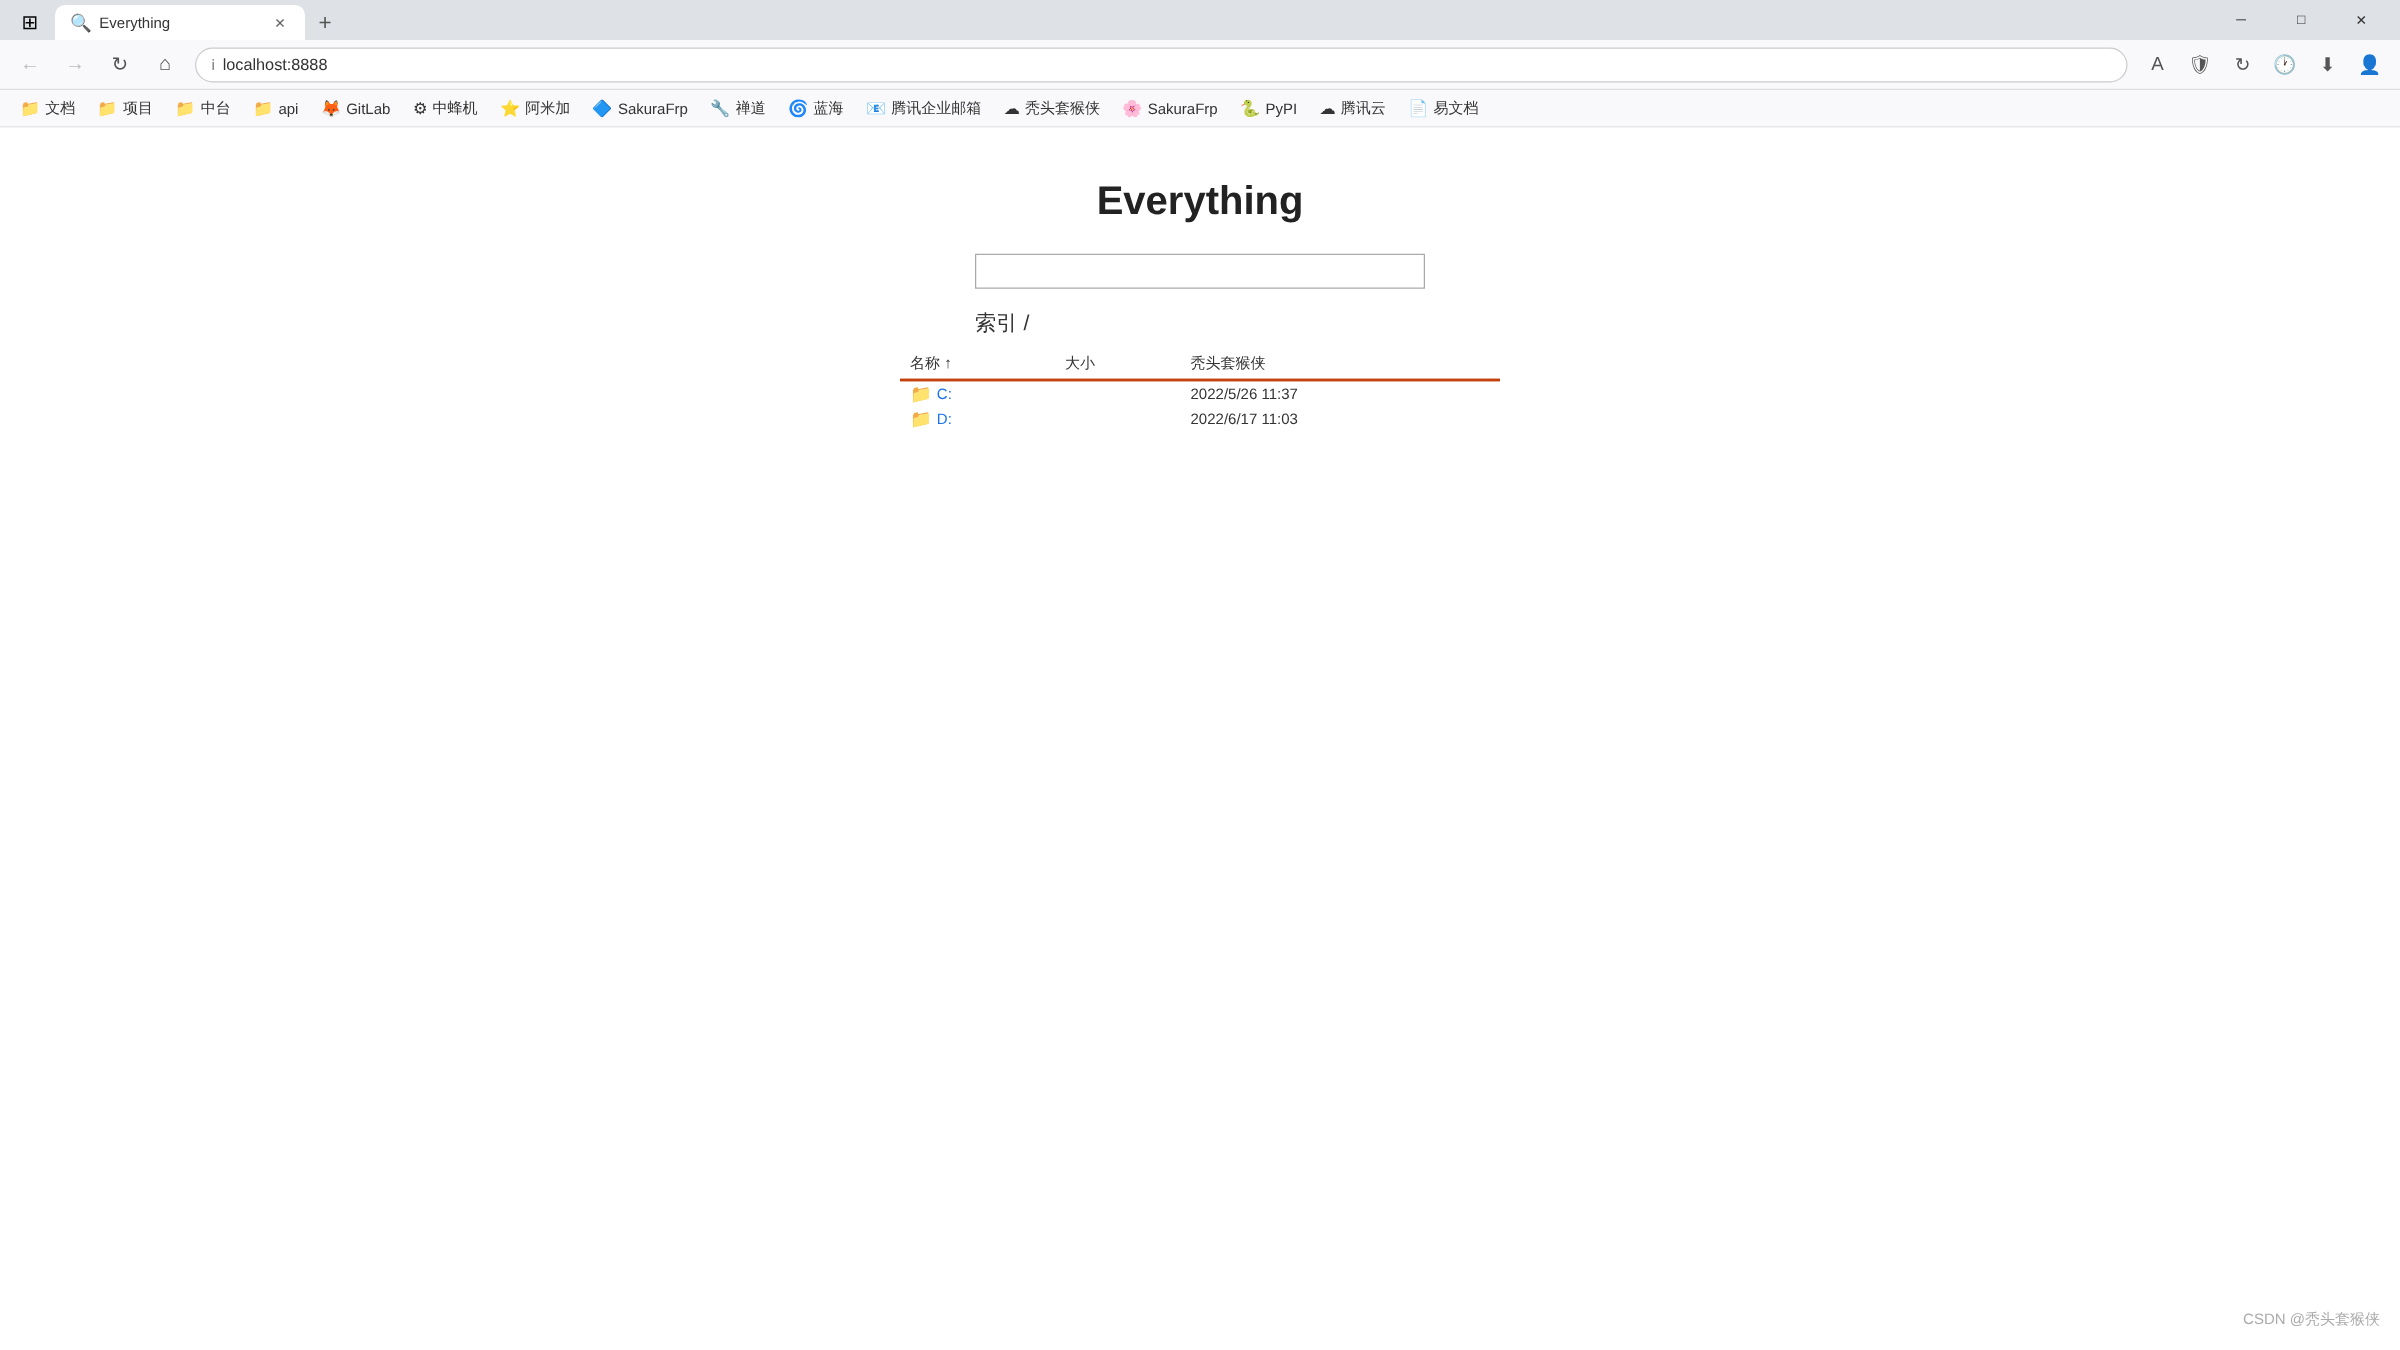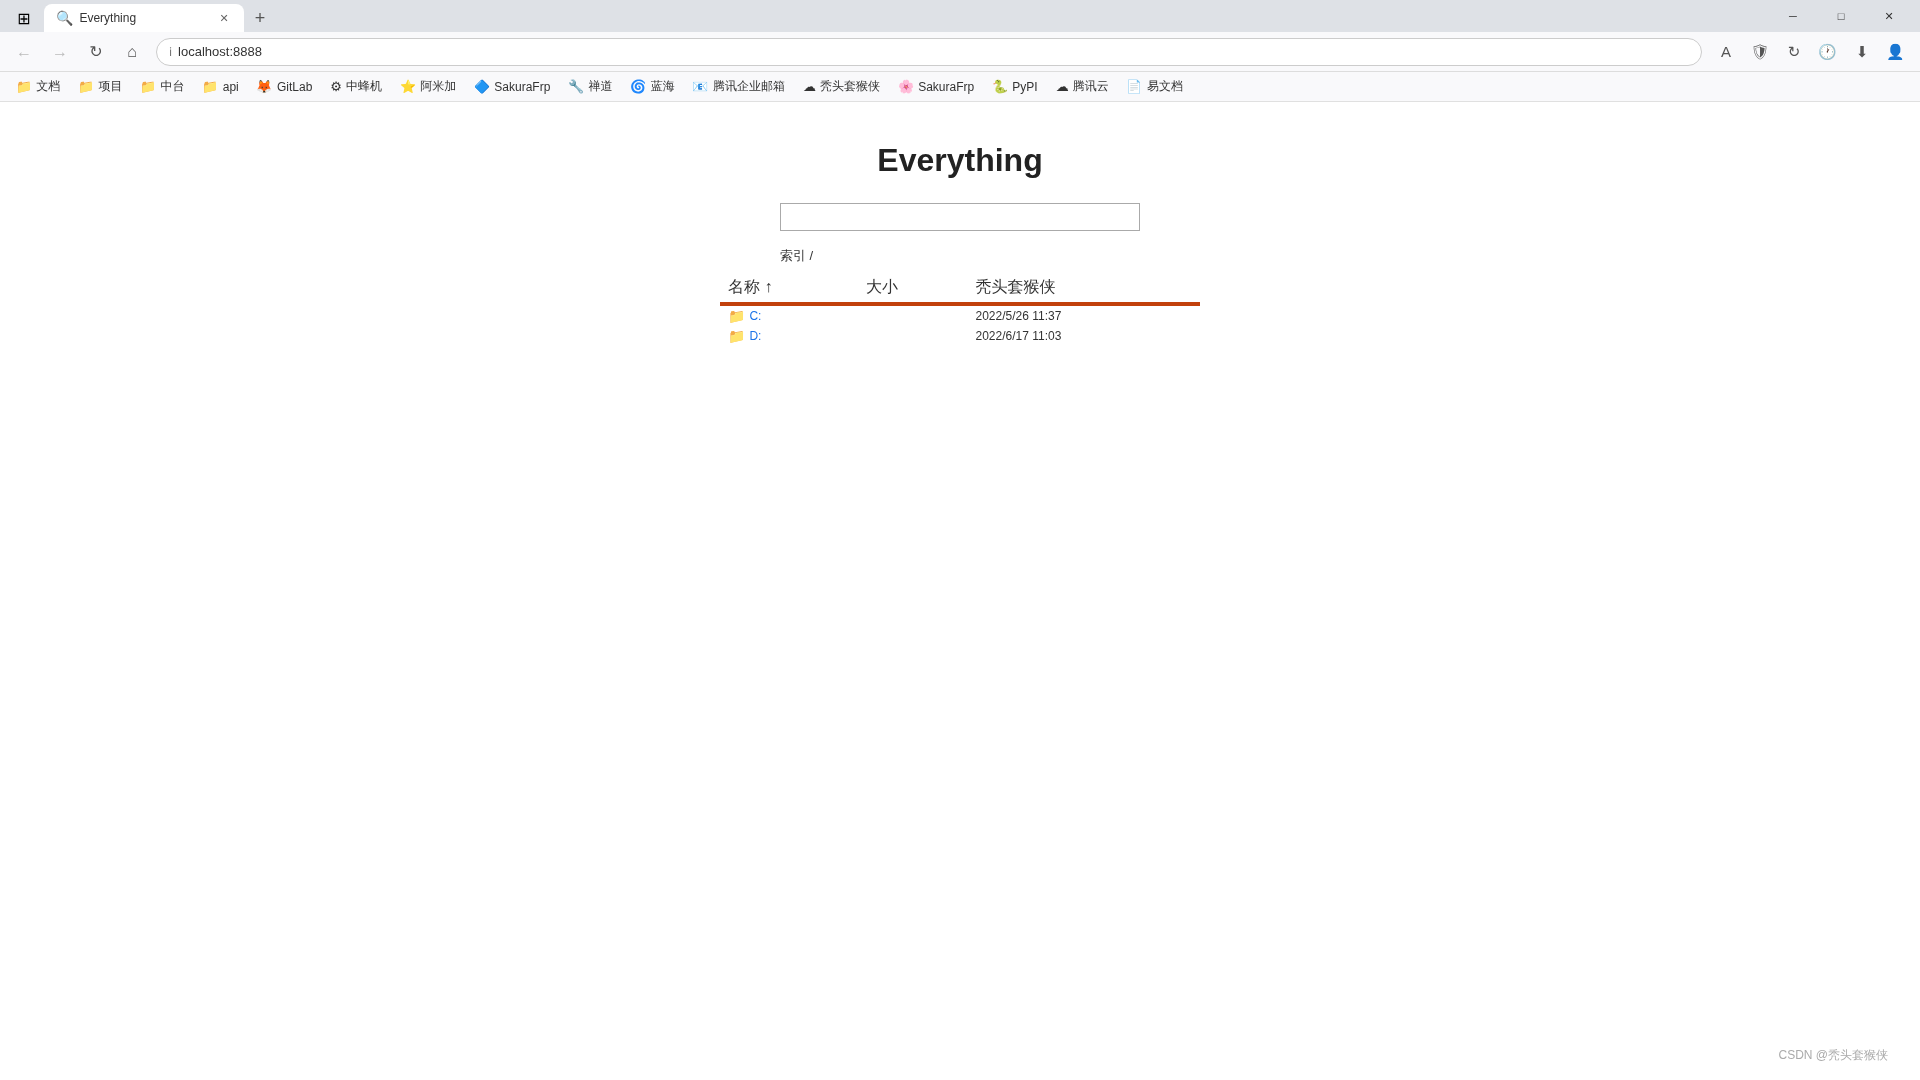--- a/index.html
+++ b/index.html
@@ -29,31 +29,31 @@
 
     
     .bookmarks-bar { height: 30px; background: #f9f9fb; display: flex; align-items: center; padding: 0 8px; gap: 2px; border-bottom: 1px solid #e0e0e0; overflow: hidden; }
     .bookmark-item { display: flex; align-items: center; gap: 4px; padding: 2px 8px; border-radius: 4px; cursor: pointer; font-size: 12px; color: #333; white-space: nowrap; }
     .bookmark-icon { font-size: 13px; }
 
     
     .page-content { flex: 1; background: #fff; display: flex; flex-direction: column; align-items: center; padding: 40px 20px 20px; }
     .page-title { font-size: 32px; font-weight: bold; color: #222; margin-bottom: 24px; }
     .search-box { width: 360px; height: 28px; border: 1px solid #aaa; outline: none; padding: 0 6px; font-size: 13px; }
-    .index-label { width: 360px; margin-top: 16px; font-size: 13px; color: #333; }
+    .index-label { width: 360px; margin-top: 16px; font-size: 17px; color: #333; }
 
     
     .file-table { width: 480px; margin-top: 8px; border-collapse: collapse; }
-    .file-table th { text-align: left; font-size: 16px; color: #333; font-weight: normal; padding: 4px 8px; border-bottom: 4px solid #c2410c; cursor: pointer; }
+    .file-table th { text-align: left; font-size: 12px; color: #333; font-weight: normal; padding: 4px 8px; border-bottom: 2px solid #c2410c; cursor: pointer; }
     .file-table td { font-size: 12px; color: #333; padding: 2px 8px; }
     .file-link { color: #1a73e8; text-decoration: none; display: flex; align-items: center; gap: 4px; }
     .folder-icon { font-size: 14px; }
 
     
-    .watermark { position: fixed; bottom: 16px; right: 32px; font-size: 12px; color: #aaa; }
+    .watermark { position: fixed; bottom: 16px; right: 16px; font-size: 12px; color: #aaa; }
   </style>
 </head>
 <body>
 
 <div class="browser-chrome">
 
   <div class="title-bar">
     <div class="title-bar-tabs">
 
       <div style="width:32px;height:28px;display:flex;align-items:center;justify-content:center;margin-right:4px;">

